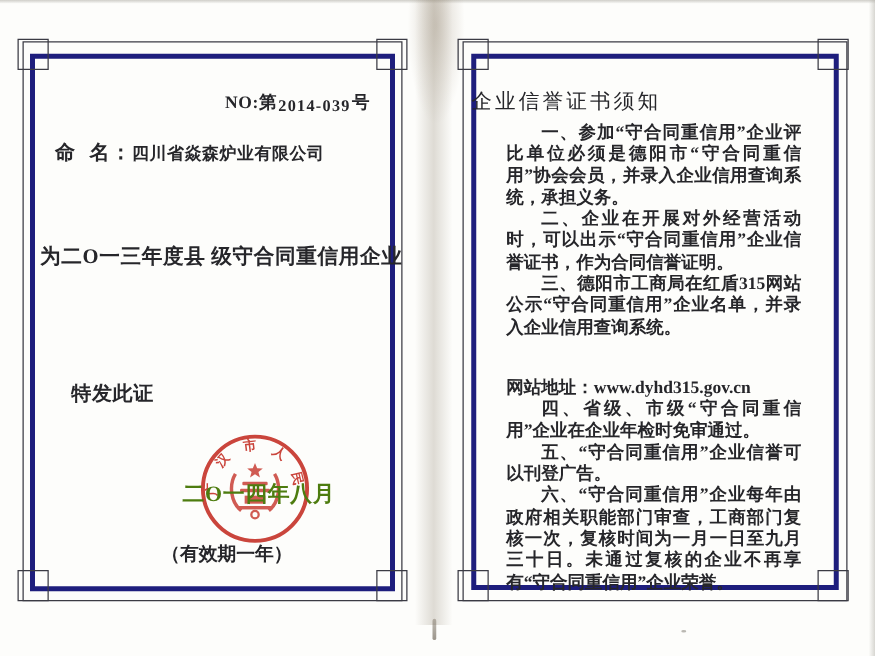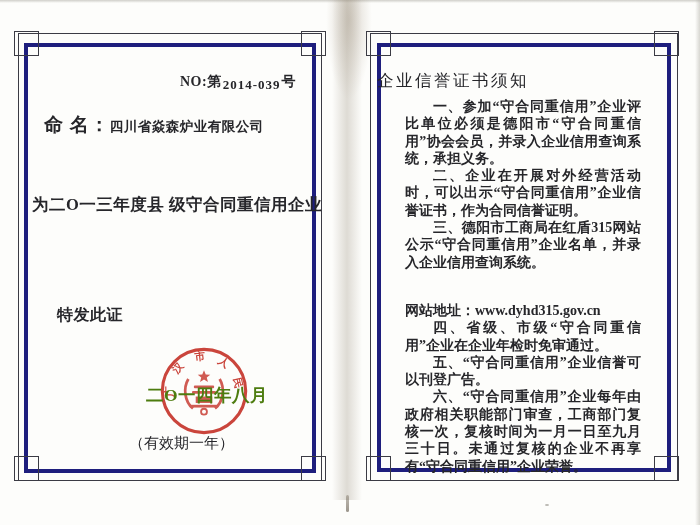--- a/index.html
+++ b/index.html
@@ -36,27 +36,27 @@
   .page-left .c-tl{left:14px;top:31px;} .page-left .c-tr{left:301px;top:31px;}
   .page-left .c-bl{left:14px;top:456px;} .page-left .c-br{left:301px;top:456px;}
   .page-right .frame-thin{left:14px;top:33px;width:308px;height:448px;}
   .page-right .frame-thick{left:21px;top:43px;width:294px;height:429px;}
   .page-right .c-tl{left:10px;top:31px;} .page-right .c-tr{left:298px;top:31px;}
   .page-right .c-bl{left:10px;top:456px;} .page-right .c-br{left:298px;top:456px;}
   
   .serial{position:absolute;left:180px;top:73px;font-weight:bold;font-size:14px;letter-spacing:.5px;white-space:nowrap;}
   .serial .num{font-size:13px;position:relative;top:2.5px;letter-spacing:1px;margin:0 1px;}
   .name-line{position:absolute;left:44px;top:112px;white-space:nowrap;font-weight:bold;}
-  .name-line .label{font-size:19px;letter-spacing:1px;}
+  .name-line .label{font-size:16px;letter-spacing:1px;font-family:Liberation Mono, monospace;}
   .name-line .value{font-size:13.5px;letter-spacing:.5px;}
   .award-line{position:absolute;left:32px;top:194px;font-size:16.5px;font-weight:bold;letter-spacing:.5px;white-space:nowrap;}
   .issue-line{position:absolute;left:57px;top:305px;font-size:16px;font-weight:bold;letter-spacing:.5px;}
   .seal{position:absolute;left:158px;top:345px;width:92px;height:92px;opacity:.92;}
   .date-line{position:absolute;left:146px;top:383px;font-size:17.5px;font-weight:bold;letter-spacing:.5px;color:#4d7c0f;z-index:3;white-space:nowrap;}
-  .validity-line{position:absolute;left:129px;top:434px;font-size:15px;font-weight:normal;white-space:nowrap;}
+  .validity-line{position:absolute;left:129px;top:434px;font-size:15px;font-weight:bold;white-space:nowrap;}
   
   .notice-title{position:absolute;left:21px;top:70px;width:294px;text-align:left;
     font-size:16.5px;font-weight:normal;letter-spacing:2.5px;}
   .notice-body{position:absolute;left:49px;top:98px;width:236px;
     font-size:14px;line-height:17.3px;font-weight:bold;text-align:justify;}
   .notice-body p{margin:0;text-indent:2em;}
   .notice-body p.no-indent{text-indent:0;margin-top:31px;}
   .speck{position:absolute;left:545px;top:504px;width:4px;height:2px;background:rgba(120,115,105,.5);border-radius:50%;}
 </style>
 </head>

